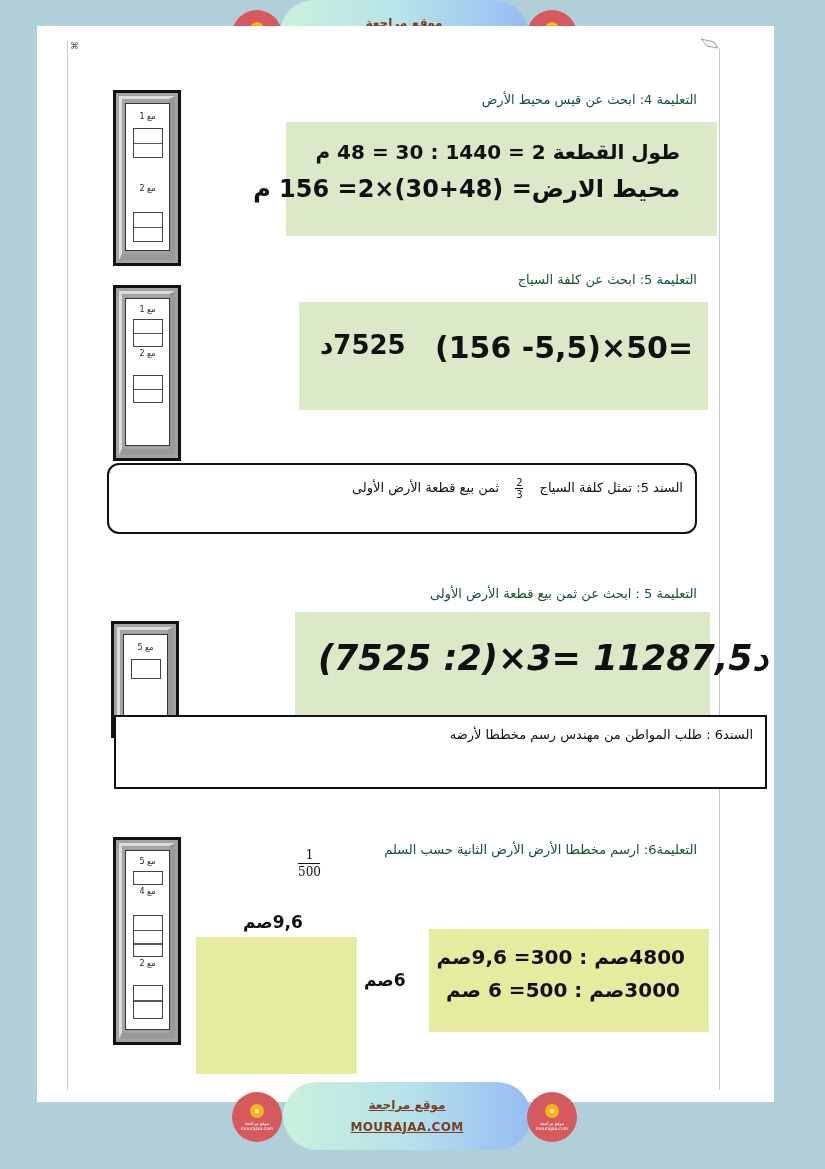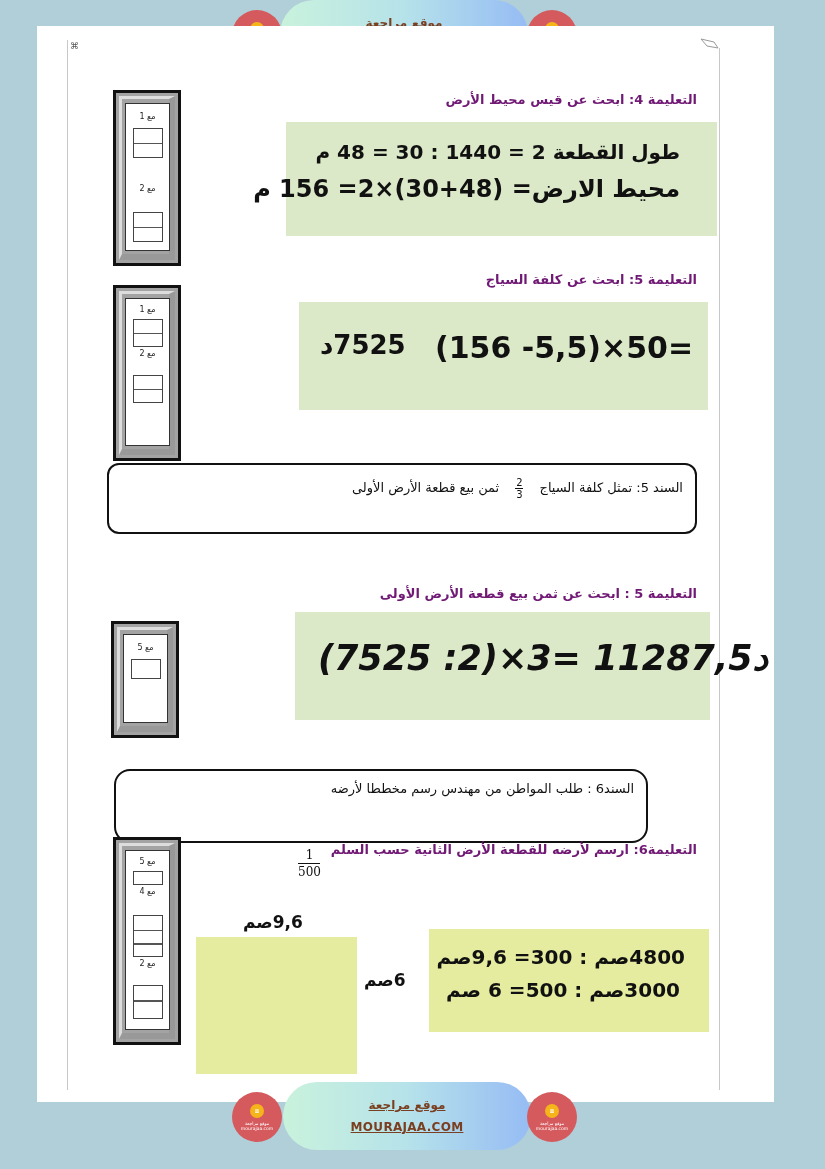--- a/index.html
+++ b/index.html
@@ -49,21 +49,21 @@
     border-right: 6px solid #999; border-bottom: 6px solid #999;
     border-left: 3px solid #ddd; border-top: 3px solid #ddd;
   }
   .score-panel .inner { position: absolute; inset: 10px 8px 12px 9px; border: 1px solid #333; background: #fff; }
   .slot-label { position: absolute; font-size: 8px; color: #222; width: 100%; text-align: center; direction: rtl; }
   .slot-box { position: absolute; left: 50%; transform: translateX(-50%); width: 30px; border: 1px solid #444; background: #fff; }
   .slot-box .line { position: absolute; left: 0; right: 0; height: 1px; background: #555; }
 
   
   .instr {
-    position: absolute; font-size: 13px; font-weight: bold; color: #701a75; direction: rtl; text-align: right;
+    position: absolute; font-size: 13px; font-weight: normal; color: #14532d; direction: rtl; text-align: right;
     font-family: "DejaVu Sans", sans-serif;
   }
   .greenbox { position: absolute; background: #dce9c8; }
   .yellowbox { position: absolute; background: #e6ec9f; }
   .big { position: absolute; font-family: "DejaVu Sans", sans-serif; font-weight: bold; color: #111; white-space: nowrap; }
 
   .sanad {
     position: absolute; border: 2px solid #111; background: #fff;
   }
   .sanad .txt { position: absolute; right: 12px; top: 12px; font-size: 13px; color: #111; direction: rtl; white-space: nowrap; }
@@ -151,41 +151,41 @@
 <div class="score-panel" style="left:111px;top:621px;width:68px;height:117px;">
   <div class="bevel"></div>
   <div class="inner">
     <div class="slot-label" style="top:8px;">مع 5</div>
     <div class="slot-box" style="top:24px;height:20px;"></div>
   </div>
 </div>
 <div class="greenbox" style="left:295px;top:612px;width:415px;height:108px;"></div>
 <div class="big" style="left:318px;top:638px;font-size:35px;font-style:italic;">(7525 :2)×3= 11287,5د</div>
 
-<div class="sanad" style="left:114px;top:769px;width:534px;height:74px;border-radius:16px;">
+<div class="sanad" style="left:114px;top:715px;width:653px;height:74px;">
   <div class="txt" style="top:10px;">السند6 : طلب المواطن من مهندس رسم مخططا لأرضه</div>
 </div>
 
 <div class="score-panel" style="left:113px;top:837px;width:68px;height:208px;">
   <div class="bevel"></div>
   <div class="inner">
     <div class="slot-label" style="top:6px;">مع 5</div>
     <div class="slot-box" style="top:20px;height:14px;"></div>
     <div class="slot-label" style="top:36px;">مع 4</div>
     <div class="slot-box" style="top:64px;height:42px;">
         <div class="line" style="top:14px;"></div>
         <div class="line" style="top:27px;height:2px;"></div>
       </div>
     <div class="slot-label" style="top:108px;">مع 2</div>
     <div class="slot-box" style="top:134px;height:34px;">
         <div class="line" style="top:14px;height:2px;"></div>
       </div>
   </div>
 </div>
-<div class="instr" style="right:128px;top:842px;">التعليمة6: ارسم لأرضه للقطعة الأرض الثانية حسب السلم</div>
+<div class="instr" style="right:128px;top:842px;">التعليمة6: ارسم مخططا الأرض الأرض الثانية حسب السلم</div>
 <div class="frac-lg" style="left:298px;top:848px;">
   <span>1</span>
   <span class="bar"></span>
   <span>500</span>
 </div>
 
 <div class="big" style="left:243px;top:912px;font-size:17px;direction:rtl;">9,6صم</div>
 <div class="yellowbox" style="left:196px;top:937px;width:161px;height:137px;"></div>
 <div class="big" style="left:364px;top:970px;font-size:17px;direction:rtl;">6صم</div>
 

